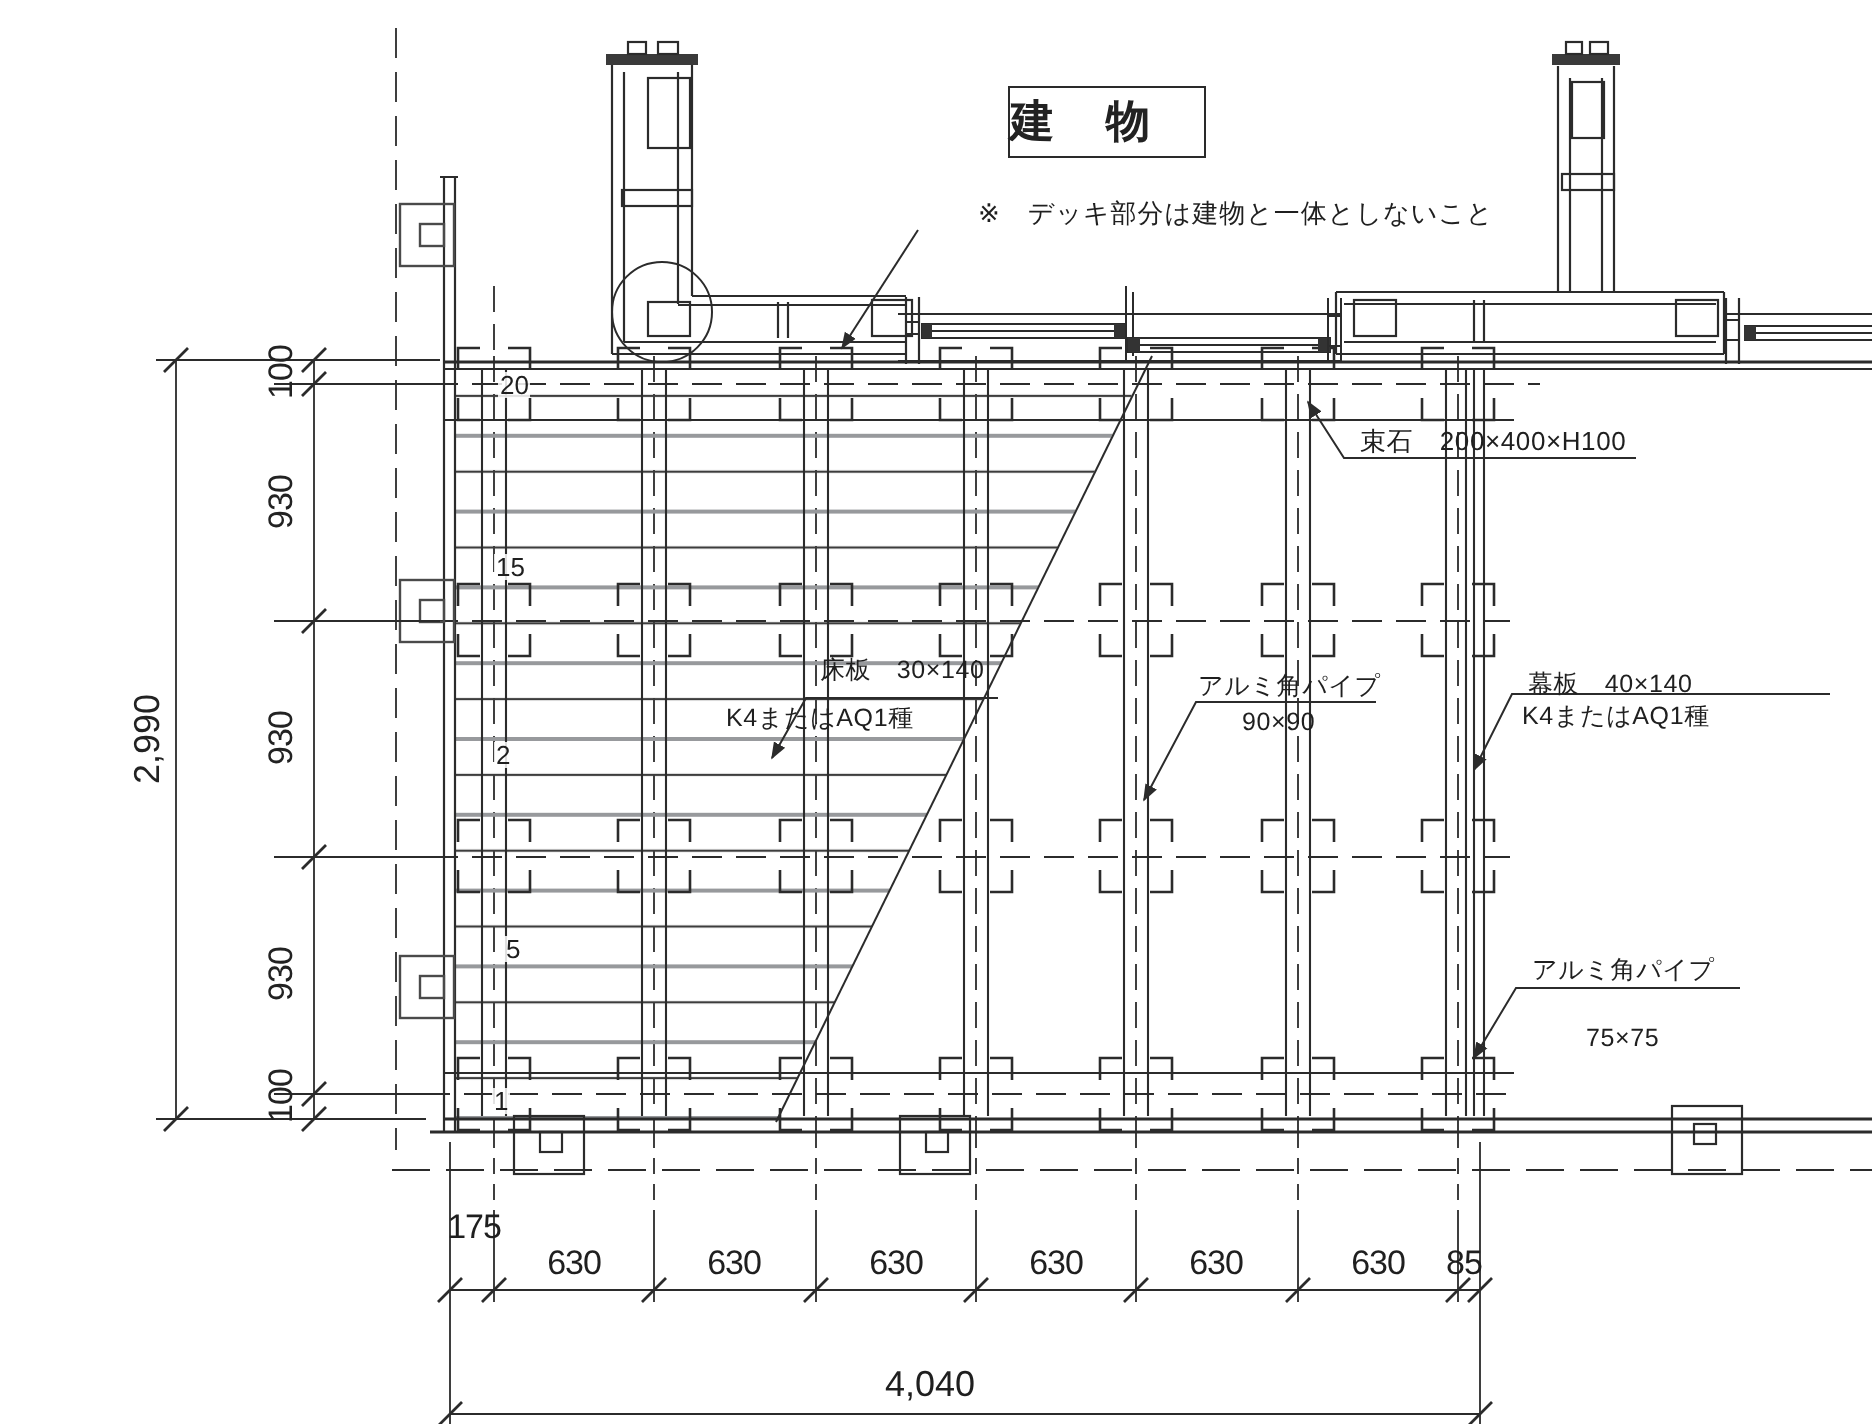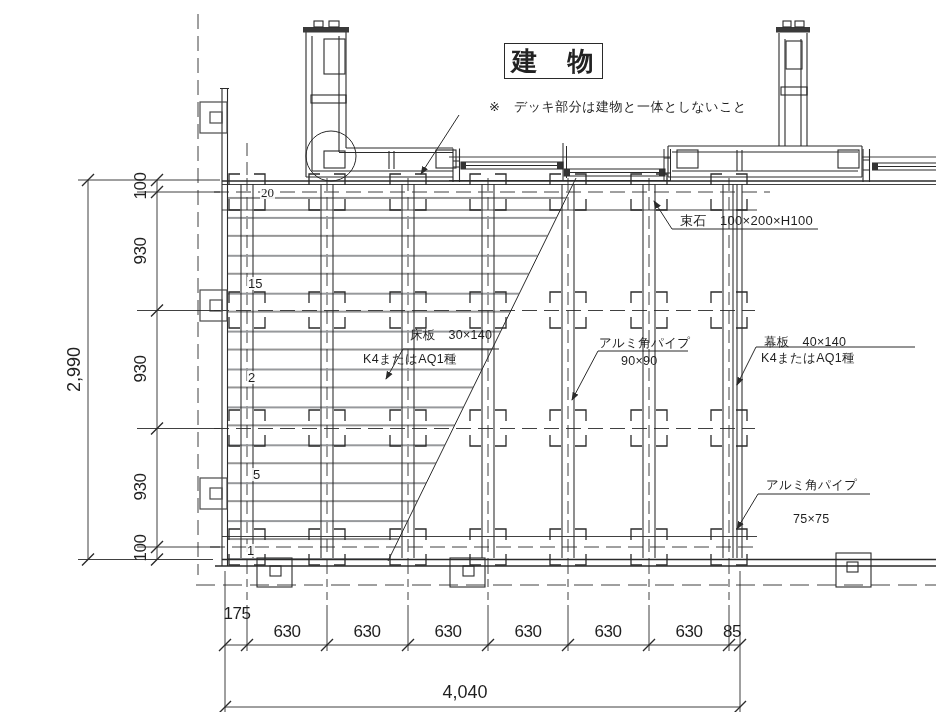--- a/index.html
+++ b/index.html
@@ -1,21 +1,21 @@
 <!DOCTYPE html>
 <html><head>
 <meta charset="utf-8">
 <style>
   html,body{margin:0;padding:0;background:#ffffff;}
   .canvas{position:relative;width:936px;height:712px;background:#ffffff;overflow:hidden;
           font-family:"Liberation Sans","DejaVu Sans",sans-serif;color:#222;}
   svg{position:absolute;left:0;top:0;}
   .txt{position:absolute;white-space:nowrap;color:#1f1f1f;}
   .title-box{position:absolute;left:504px;top:43px;width:97px;height:34px;border:1.6px solid #2a2a2a;
-             display:flex;align-items:center;justify-content:center;font-size:26px;font-weight:bold;
+             display:flex;align-items:center;justify-content:flex-start;font-size:22px;font-weight:bold;
              letter-spacing:2px;background:#fff;}
   .note{font-size:13px;letter-spacing:0.5px;}
   .callout{font-size:12.5px;letter-spacing:0.3px;}
   .boardnum{font-size:13px;background:rgba(255,255,255,0.85);padding:0 1px;line-height:13px;}
   .dim{font-size:17px;letter-spacing:-0.5px;text-align:center;}
   .dimtotal{font-size:18px;letter-spacing:0px;text-align:center;}
   .vdim{position:absolute;width:70px;text-align:center;transform:rotate(-90deg);}
 </style>
 </head>
 <body>
@@ -194,31 +194,31 @@
     <path d="M870 494 H758 L737 529" marker-end="url(#arr)"></path>
   </g>
 </svg>
 
 <div class="title-box">
   <span>建　物</span>
 </div>
 
 <div class="txt note" style="left:454px;top:98px;margin-left:35px;">※　デッキ部分は建物と一体としないこと</div>
 
-<div class="txt callout" style="left:680px;top:212px;font-size:13px;">束石　100×200×H100</div>
+<div class="txt callout" style="left:680px;top:212px;font-size:13px;">束石　200×400×H100</div>
 <div class="txt callout" style="left:410px;top:327px;">床板　30×140</div>
 <div class="txt callout" style="left:363px;top:351px;">K4またはAQ1種</div>
 <div class="txt callout" style="left:599px;top:335px;">アルミ角パイプ</div>
 <div class="txt callout" style="left:621px;top:354px;">90×90</div>
 <div class="txt callout" style="left:764px;top:334px;">幕板　40×140</div>
 <div class="txt callout" style="left:761px;top:350px;">K4またはAQ1種</div>
 <div class="txt callout" style="left:766px;top:477px;">アルミ角パイプ</div>
 <div class="txt callout" style="left:793px;top:512px;">75×75</div>
 
-<div class="txt boardnum" style="left:260px;top:186px;font-family:Liberation Serif, serif;">20</div>
+<div class="txt boardnum" style="left:249px;top:186px;">20</div>
 <div class="txt boardnum" style="left:247px;top:277px;">15</div>
 <div class="txt boardnum" style="left:247px;top:371px;">2</div>
 <div class="txt boardnum" style="left:252px;top:468px;">5</div>
 <div class="txt boardnum" style="left:246px;top:544px;">1</div>
 
 <div class="vdim dim" style="left:106px;top:176px;">100</div>
 <div class="vdim dim" style="left:106px;top:241px;">930</div>
 <div class="vdim dim" style="left:106px;top:359px;">930</div>
 <div class="vdim dim" style="left:106px;top:477px;">930</div>
 <div class="vdim dim" style="left:106px;top:538px;">100</div>

